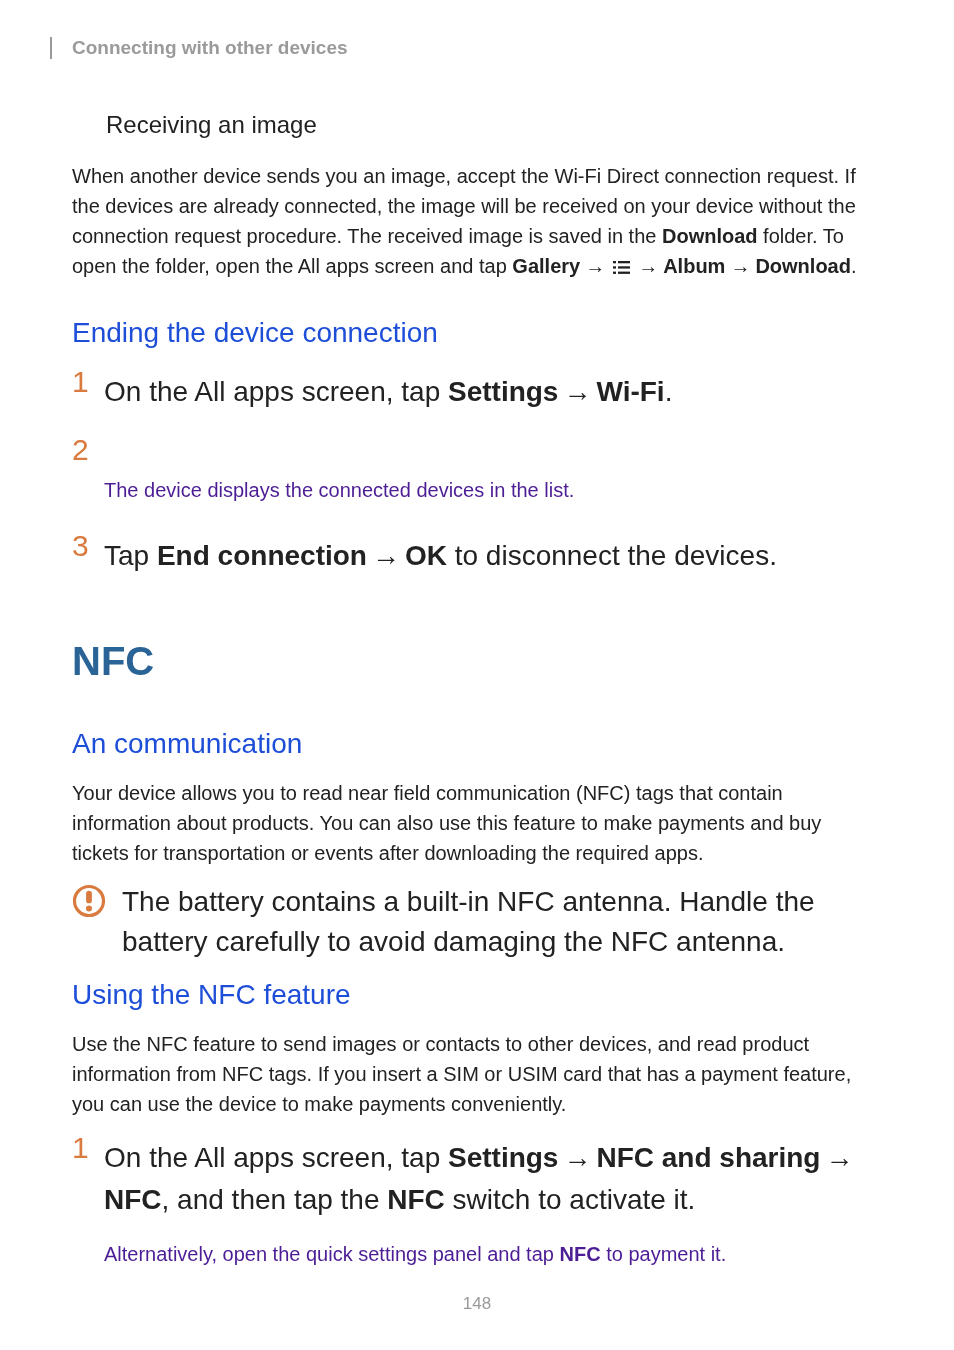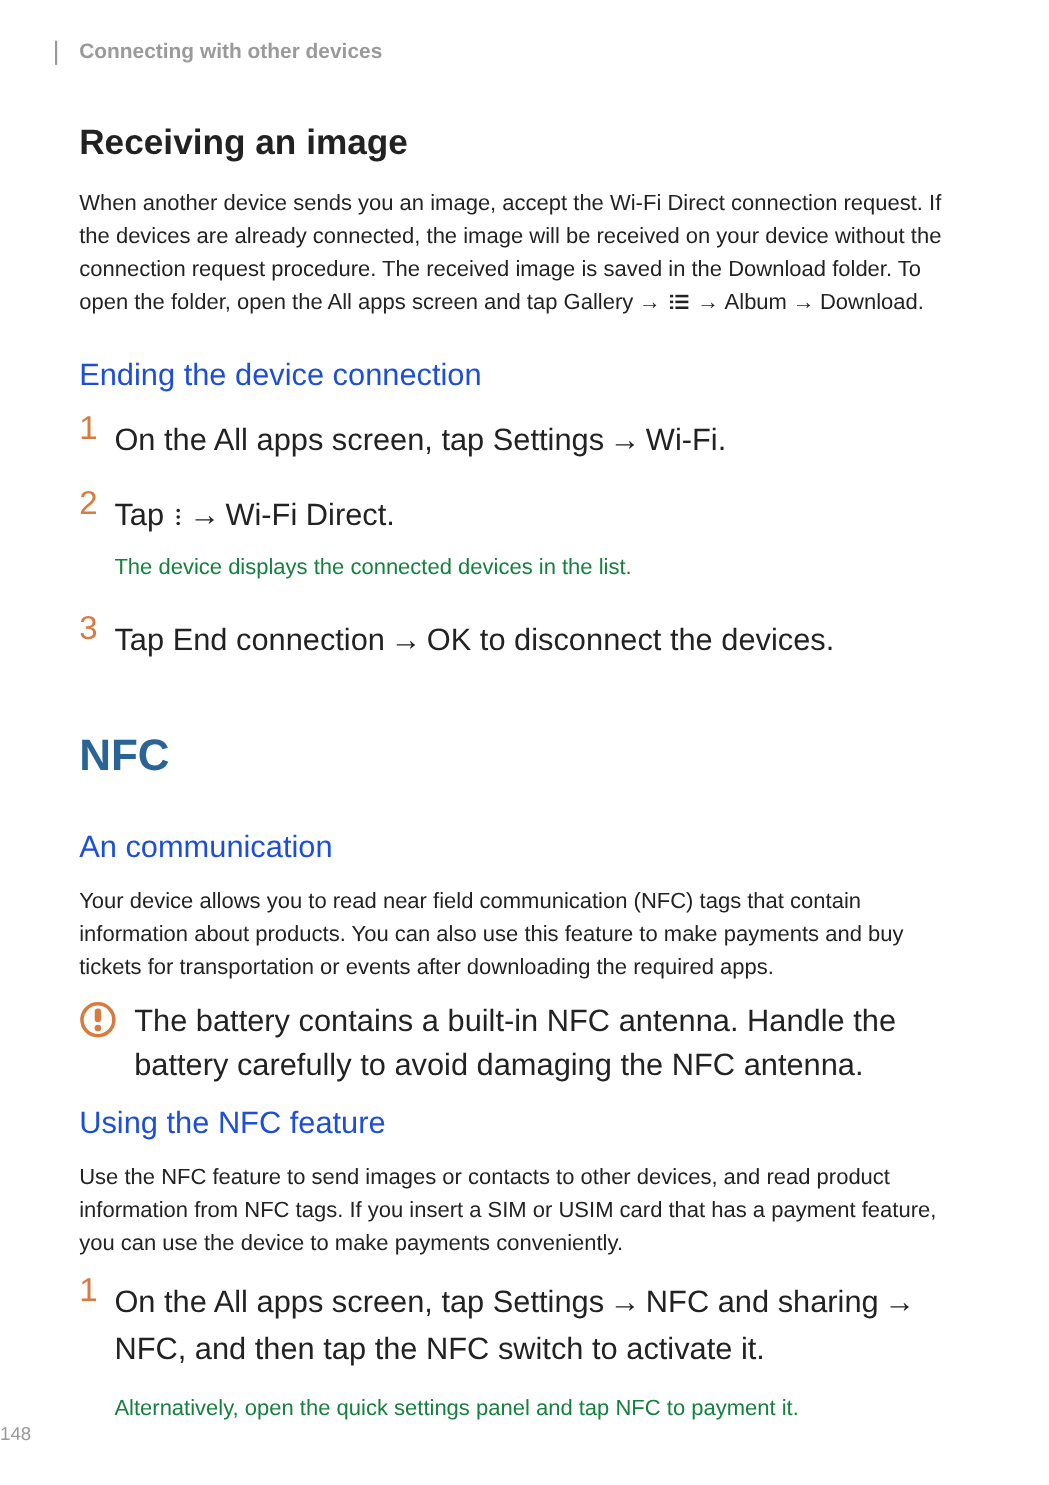--- a/index.html
+++ b/index.html
@@ -29,35 +29,36 @@
     .header-breadcrumb {
       color: #9a9a9a;
       font-size: 19px;
       font-weight: 700;
     }
     .content {
       padding-left: 72px;
       padding-right: 72px;
     }
     .h3-bold {
-      font-size: 32px;
-      font-weight: 700;
+      font-size: 24px;
+      font-weight: 400;
       color: #222;
       margin-top: 52px;
       margin-bottom: 22px;
+      margin-left: 34px;
     }
     .body-para {
       font-size: 20px;
       line-height: 1.5;
       color: #222;
       font-weight: 400;
       margin-bottom: 10px;
     }
     .bold {
-      font-weight: 400;
+      font-weight: 700;
     }
     .arrow {
       display: inline-block;
       margin: 0 5px;
       font-weight: 400;
     }
     .inline-icon {
       display: inline-block;
       vertical-align: middle;
       margin: 0 3px;
@@ -84,21 +85,21 @@
     }
     .numstep-text {
       font-size: 28px;
       line-height: 1.5;
       color: #222;
       padding-top: 4px;
     }
     .numstep-sub {
       font-size: 20px;
       line-height: 1.5;
-      color: #15803d;
+      color: #4c1d95;
       margin-left: 32px;
       margin-top: 10px;
     }
     .h1-blue {
       font-size: 40px;
       font-weight: 700;
       color: #2a6496;
       margin-top: 62px;
       margin-bottom: 8px;
     }
@@ -115,21 +116,21 @@
     .notice-text {
       font-size: 28px;
       line-height: 1.45;
       color: #222;
     }
     .page-num {
       position: absolute;
       bottom: 36px;
       left: 0;
       width: 100%;
-      text-align: left;
+      text-align: center;
       color: #9a9a9a;
       font-size: 17px;
     }
     .more-dots {
       display: inline-block;
       vertical-align: -2px;
       margin: 0 2px;
     }
   </style>
 </head>
@@ -158,27 +159,20 @@
 
   <div class="numstep">
     <div class="numstep-num">1</div>
     <div class="numstep-text">
       <span>On the All apps screen, tap </span><span class="bold">Settings</span><span class="arrow">→</span><span class="bold">Wi-Fi</span><span>.</span>
     </div>
   </div>
 
   <div class="numstep" style="margin-top:22px">
     <div class="numstep-num">2</div>
-    <div class="numstep-text">
-      <span>Tap </span><span class="more-dots"><svg width="6" height="18" viewBox="0 0 6 18">
-            <circle cx="3" cy="3" r="1.6" fill="#222"></circle>
-            <circle cx="3" cy="9" r="1.6" fill="#222"></circle>
-            <circle cx="3" cy="15" r="1.6" fill="#222"></circle>
-          </svg></span><span class="arrow">→</span><span class="bold">Wi-Fi Direct</span><span>.</span>
-    </div>
   </div>
   <div class="numstep-sub">The device displays the connected devices in the list.</div>
 
   <div class="numstep" style="margin-top:26px">
     <div class="numstep-num">3</div>
     <div class="numstep-text">
       <span>Tap </span><span class="bold">End connection</span><span class="arrow">→</span><span class="bold">OK</span><span> to disconnect the devices.</span>
     </div>
   </div>
 

